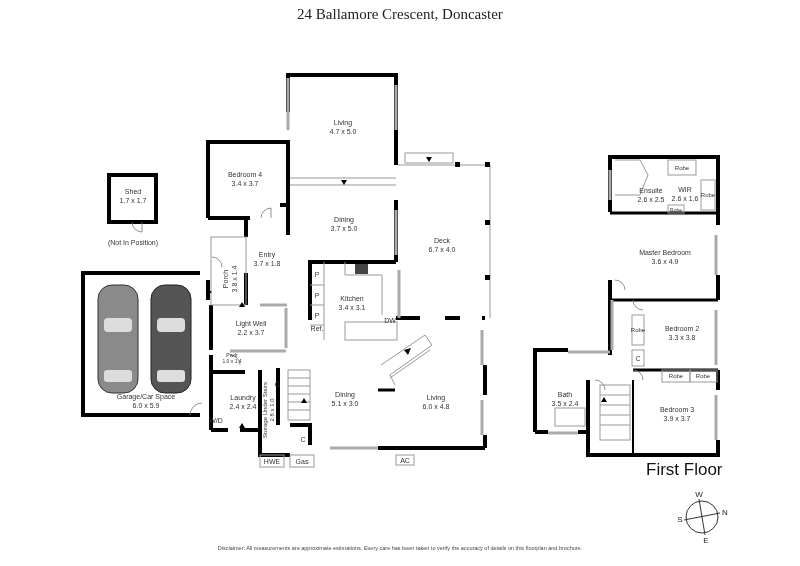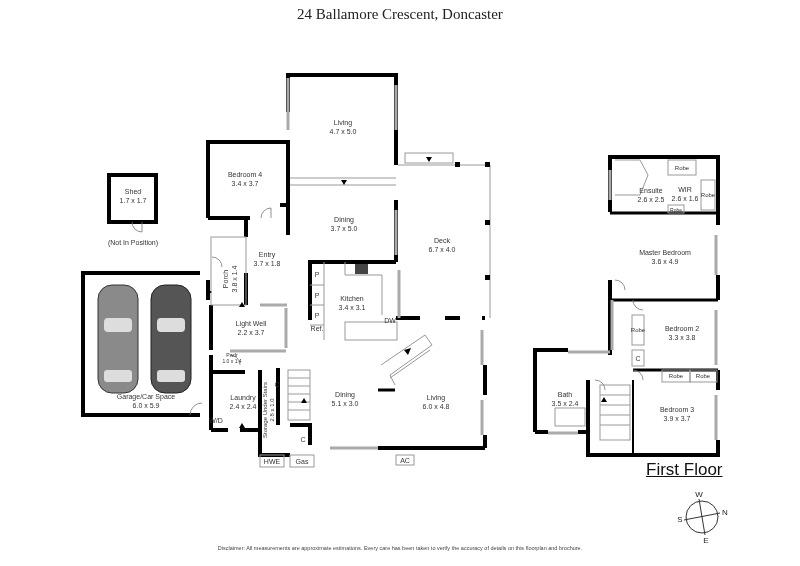--- a/index.html
+++ b/index.html
@@ -1,18 +1,18 @@
 <!DOCTYPE html>
 <html><head>
 <meta charset="utf-8">
 <style>
   html, body { margin:0; padding:0; background:#ffffff; }
   #canvas { position:relative; width:800px; height:566px; overflow:hidden; background:#fff; font-family:"Liberation Sans", sans-serif; color:#333; }
   .title { position:absolute; left:0; top:6px; width:800px; text-align:center; font-family:"Liberation Serif", serif; font-size:15px; color:#222; }
-  .floor-label { position:absolute; font-family:"Liberation Sans", sans-serif; font-size:17px; color:#111;text-decoration:underline; }
+  .floor-label { position:absolute; font-family:"Liberation Sans", sans-serif; font-size:17px; color:#111; }
   .disclaimer { position:absolute; left:0; top:545px; width:800px; text-align:center; font-size:5.5px; color:#444; }
   .room { position:absolute; text-align:center; font-size:7px; line-height:9px; color:#333; white-space:nowrap; transform:translate(-50%,-50%); }
   .room .dim { display:block; }
   .small { font-size:5px; line-height:6px; }
   .vert { transform:translate(-50%,-50%) rotate(-90deg); }
   .fixture { position:absolute; font-size:7px; color:#333; transform:translate(-50%,-50%); white-space:nowrap; }
   svg.plan { position:absolute; left:0; top:0; }
   .compass-letter { position:absolute; font-size:8px; color:#222; transform:translate(-50%,-50%); }
 </style>
 </head>

